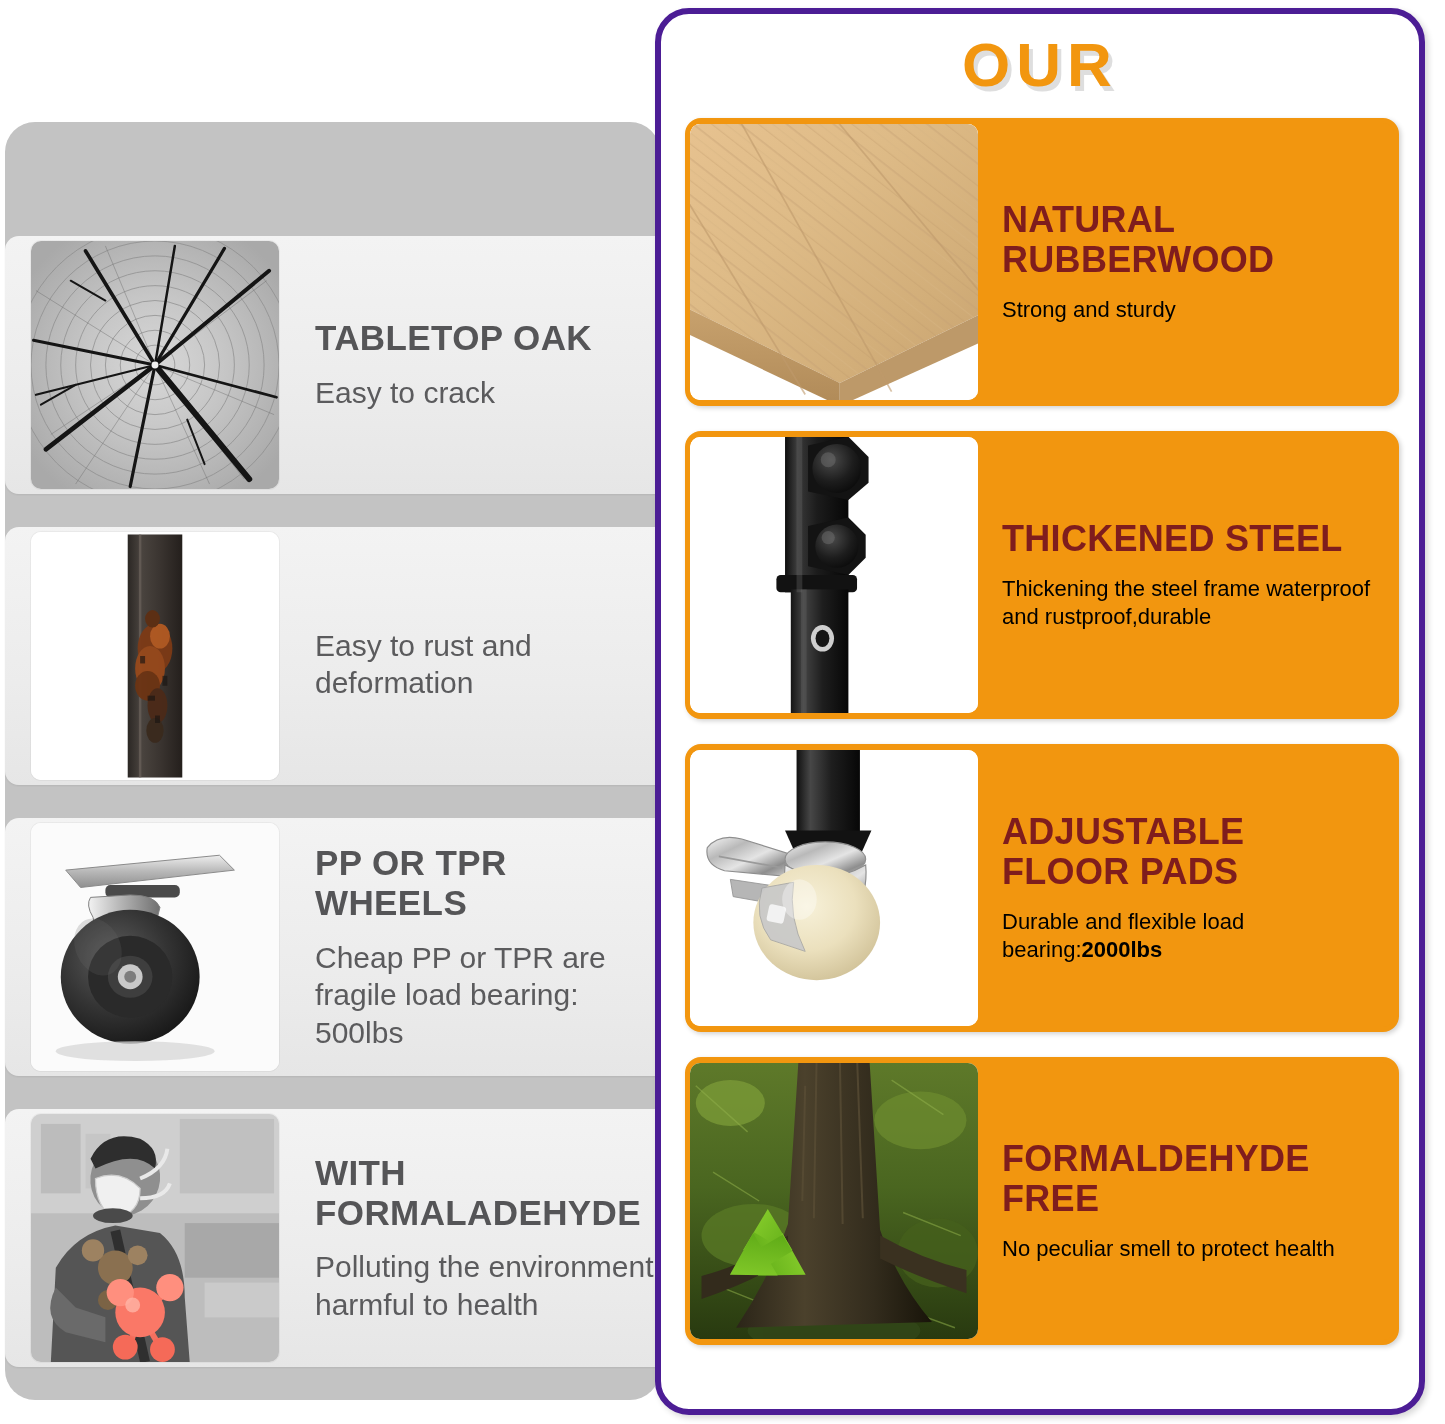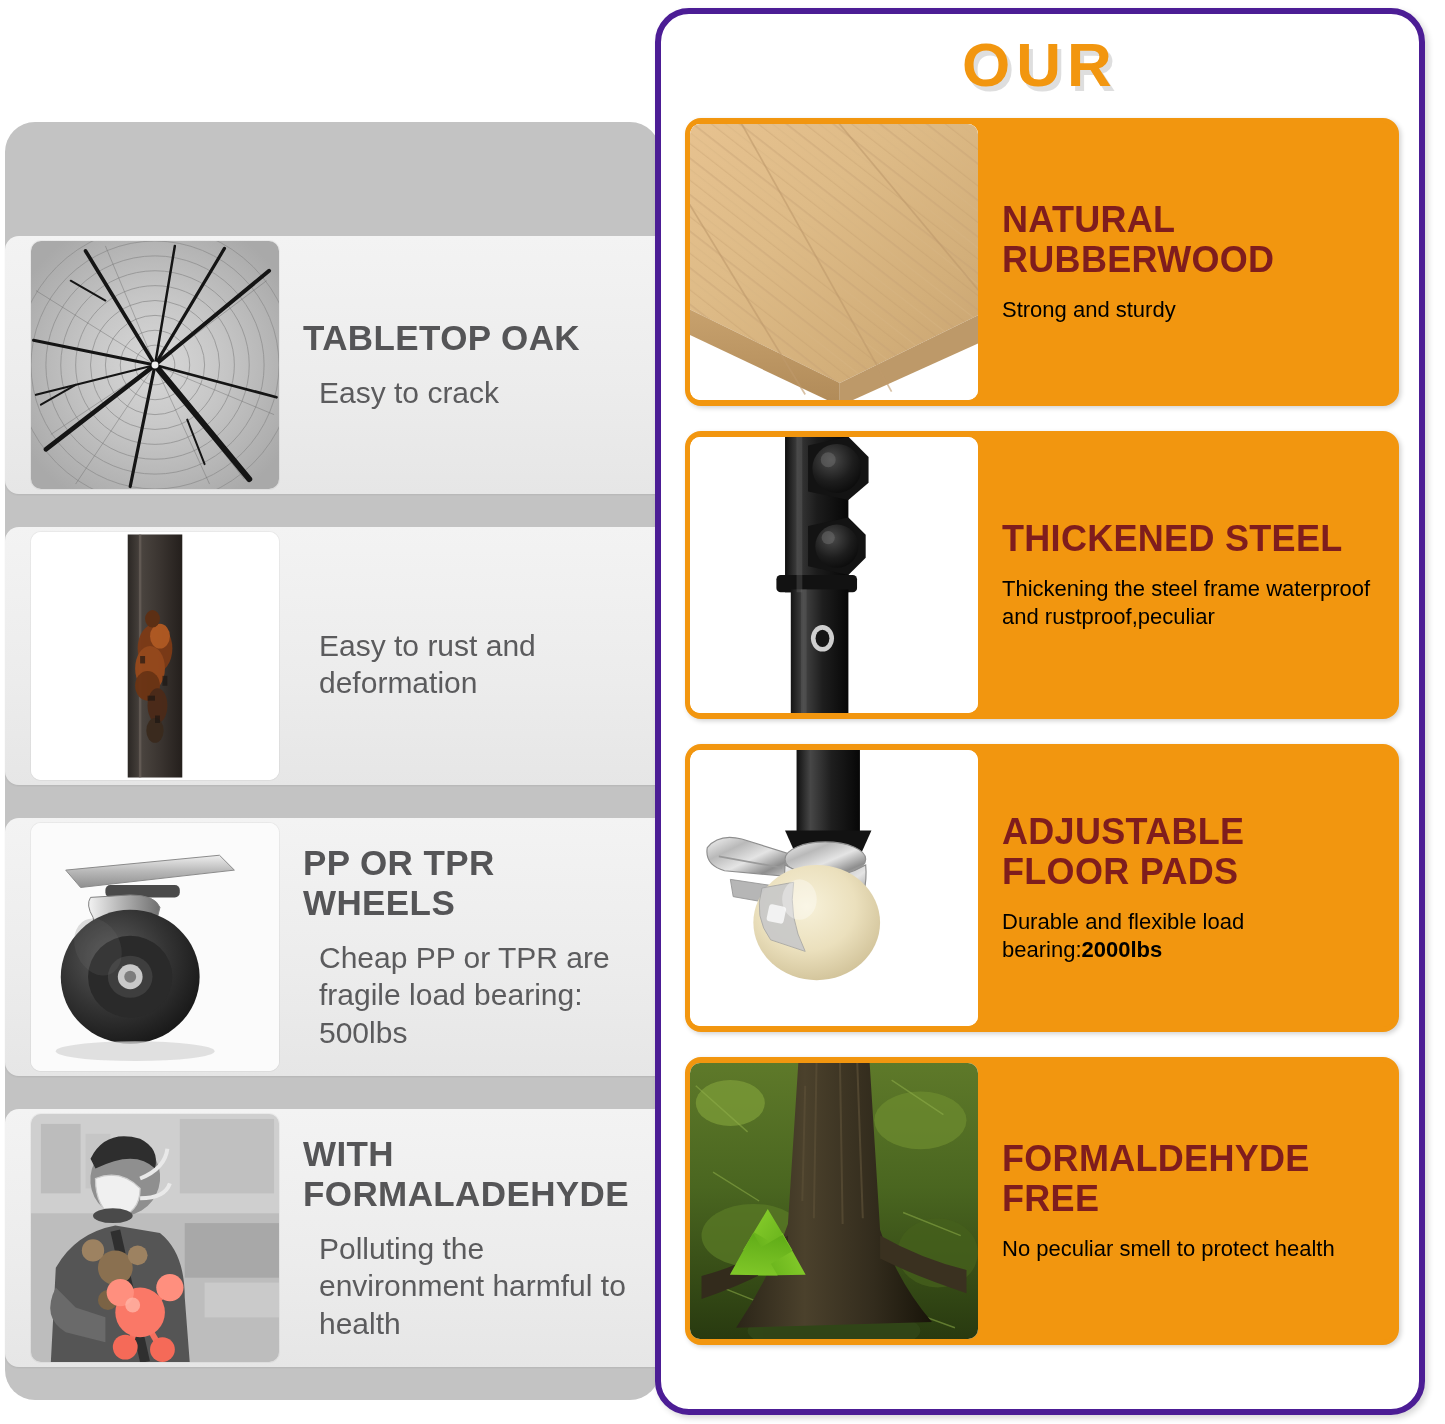--- a/index.html
+++ b/index.html
@@ -21,23 +21,23 @@
     background:linear-gradient(180deg,#f3f3f3 0%, #ececec 60%, #e6e6e6 100%);
     border-radius:14px 0 0 14px; display:flex; align-items:center;
     box-shadow:0 1px 2px rgba(0,0,0,.07);
     width:655px;
   }
   .o-thumb{
     width:248px; height:248px; margin-left:26px; flex:0 0 248px;
     background:#ffffff; border-radius:10px; overflow:hidden; position:relative;
     box-shadow:0 0 0 1px rgba(0,0,0,.04);
   }
-  .o-body{ padding-left:24px; padding-right:6px; flex:1 1 auto; }
+  .o-body{ padding-left:36px; padding-right:6px; flex:1 1 auto; }
   .o-h{ color:#555557; font-size:35px; font-weight:bold; line-height:1.14; letter-spacing:.4px; }
-  .o-p{ color:#5b5b5d; font-size:30px; line-height:1.25; margin-top:16px;margin-left:16px; }
+  .o-p{ color:#5b5b5d; font-size:30px; line-height:1.25; margin-top:16px; }
 
   
   #our-frame{
     position:absolute; left:655px; top:8px; width:770px; height:1407px;
     border:6px solid #4c1d95; border-radius:34px; background:#ffffff;
     box-shadow:3px 3px 6px rgba(0,0,0,.16);
   }
   #our-title{
     text-align:center; font-size:62px; font-weight:bold; color:#f2960f;
     letter-spacing:6px; padding-top:20px; line-height:1;
@@ -351,21 +351,21 @@
 
           <ellipse cx="46" cy="72" rx="4" ry="4.6" fill="#cfcfcf"></ellipse>
           <ellipse cx="46" cy="72" rx="2.4" ry="3" fill="#151515"></ellipse>
 
           <rect x="37" y="-2" width="2" height="58" fill="#6a6a6a" opacity=".35"></rect>
           <rect x="38.5" y="55" width="2" height="48" fill="#6a6a6a" opacity=".32"></rect>
         </svg>
       </div>
       <div class="u-body">
         <div class="u-h">THICKENED STEEL</div>
-        <div class="u-p"><span>Thickening the steel frame waterproof and rustproof,peculiar</span><b></b></div>
+        <div class="u-p"><span>Thickening the steel frame waterproof and rustproof,durable</span><b></b></div>
       </div>
     </div>
 
     <div class="u-card">
       <div class="u-thumb">
         <svg class="fill" viewBox="0 0 100 100" preserveAspectRatio="xMidYMid slice">
           <rect width="100" height="100" fill="#ffffff"></rect>
           <defs>
             <linearGradient id="blackleg" x1="0" y1="0" x2="1" y2="0">
               <stop offset="0%" stop-color="#101010"></stop>

